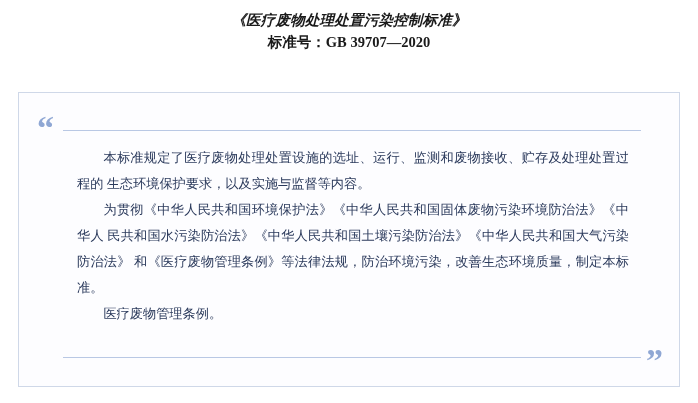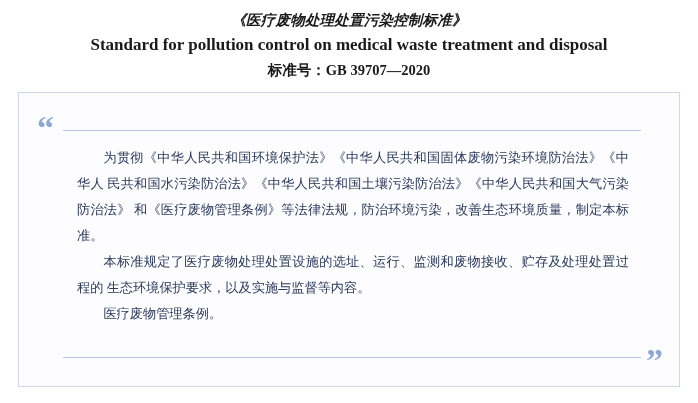--- a/index.html
+++ b/index.html
@@ -110,31 +110,30 @@
     margin: 0;
   }
 </style>
 </head>
 <body>
 
 <div class="page">
 
   <div class="header">
     <div class="title-cn">《医疗废物处理处置污染控制标准》</div>
-    <div class="title-en">Standard for pollution control on medical waste treatment and disposal</div>
     <div class="title-std">标准号：GB 39707—2020</div>
   </div>
 
   <div class="card">
     <div class="quote-open">“</div>
     <div class="rule-top"></div>
 
     <div class="body-text">
+      <p class="para">本标准规定了医疗废物处理处置设施的选址、运行、监测和废物接收、贮存及处理处置过程的 生态环境保护要求，以及实施与监督等内容。</p>
       <p class="para">为贯彻《中华人民共和国环境保护法》《中华人民共和国固体废物污染环境防治法》《中华人 民共和国水污染防治法》《中华人民共和国土壤污染防治法》《中华人民共和国大气污染防治法》 和《医疗废物管理条例》等法律法规，防治环境污染，改善生态环境质量，制定本标准。</p>
-      <p class="para">本标准规定了医疗废物处理处置设施的选址、运行、监测和废物接收、贮存及处理处置过程的 生态环境保护要求，以及实施与监督等内容。</p>
       <p class="para">医疗废物管理条例。</p>
     </div>
 
     <div class="rule-bottom"></div>
     <div class="quote-close">”</div>
   </div>
 
 </div>
 
 </body></html>

